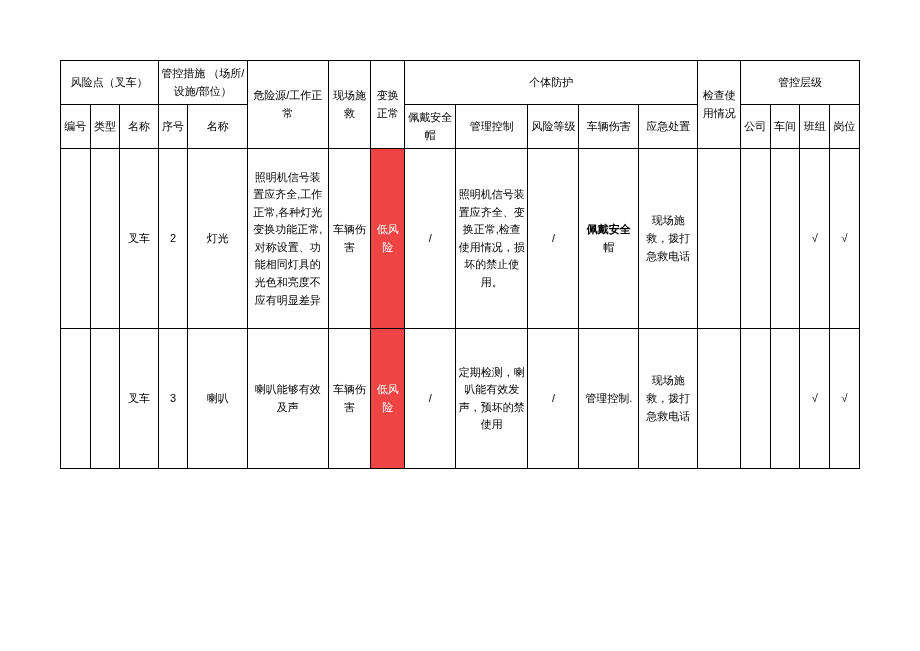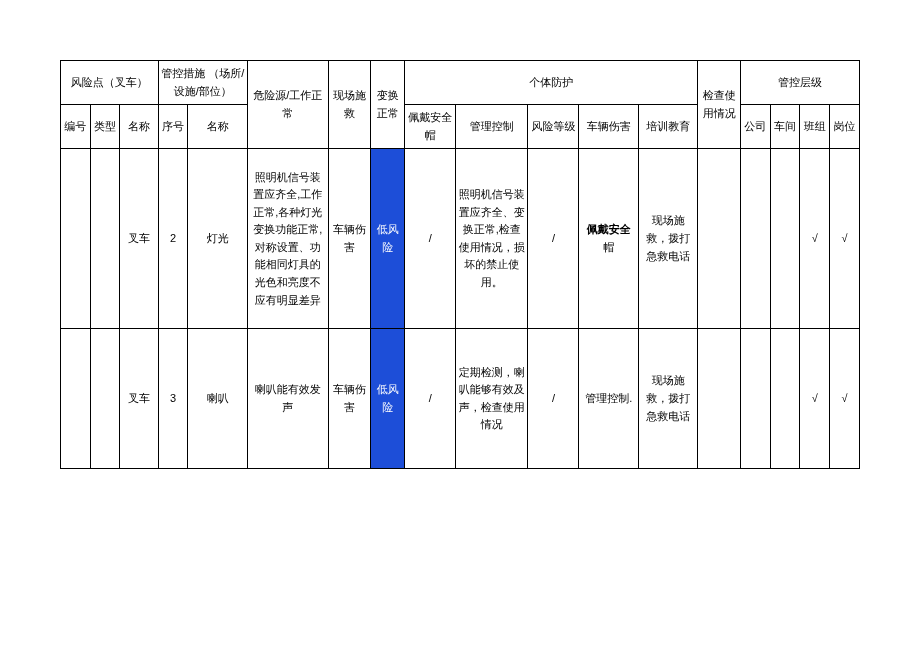--- a/index.html
+++ b/index.html
@@ -19,21 +19,21 @@
       text-align: center;
       vertical-align: middle;
       padding: 4px 2px;
       word-break: break-all;
       line-height: 1.6;
     }
     th {
       font-weight: normal;
     }
     .risk-low {
-      background: #1d4ed8;
+      background: #ef4444;
       color: #ffffff;
     }
     .bold {
       font-weight: bold;
     }
     .col-sn   { width: 3.5%; }
     .col-type { width: 3.5%; }
     .col-nm   { width: 4.5%; }
     .col-step-sn { width: 3.5%; }
     .col-step-nm { width: 7%; }
@@ -88,21 +88,21 @@
     <tr>
       <th>编号</th>
       <th>类型</th>
       <th>名称</th>
       <th>序号</th>
       <th>名称</th>
       <th>佩戴安全帽</th>
       <th>管理控制</th>
       <th>风险等级</th>
       <th>车辆伤害</th>
-      <th>培训教育</th>
+      <th>应急处置</th>
       <th>公司</th>
       <th>车间</th>
       <th>班组</th>
       <th>岗位</th>
     </tr>
   </thead>
   <tbody>
     <tr style="height:180px;">
       <td></td>
       <td></td>
@@ -122,25 +122,25 @@
       <td></td>
       <td>√</td>
       <td>√</td>
     </tr>
     <tr style="height:140px;">
       <td></td>
       <td></td>
       <td>叉车</td>
       <td>3</td>
       <td>喇叭</td>
-      <td>喇叭能有效发声</td>
+      <td>喇叭能够有效及声</td>
       <td>车辆伤害</td>
       <td class="risk-low">低风险</td>
       <td>/</td>
-      <td>定期检测，喇叭能够有效及声，检查使用情况</td>
+      <td>定期检测，喇叭能有效发声，预坏的禁使用</td>
       <td>/</td>
       <td>管理控制.</td>
       <td>现场施救，拨打急救电话</td>
       <td></td>
       <td></td>
       <td></td>
       <td>√</td>
       <td>√</td>
     </tr>
   </tbody>

